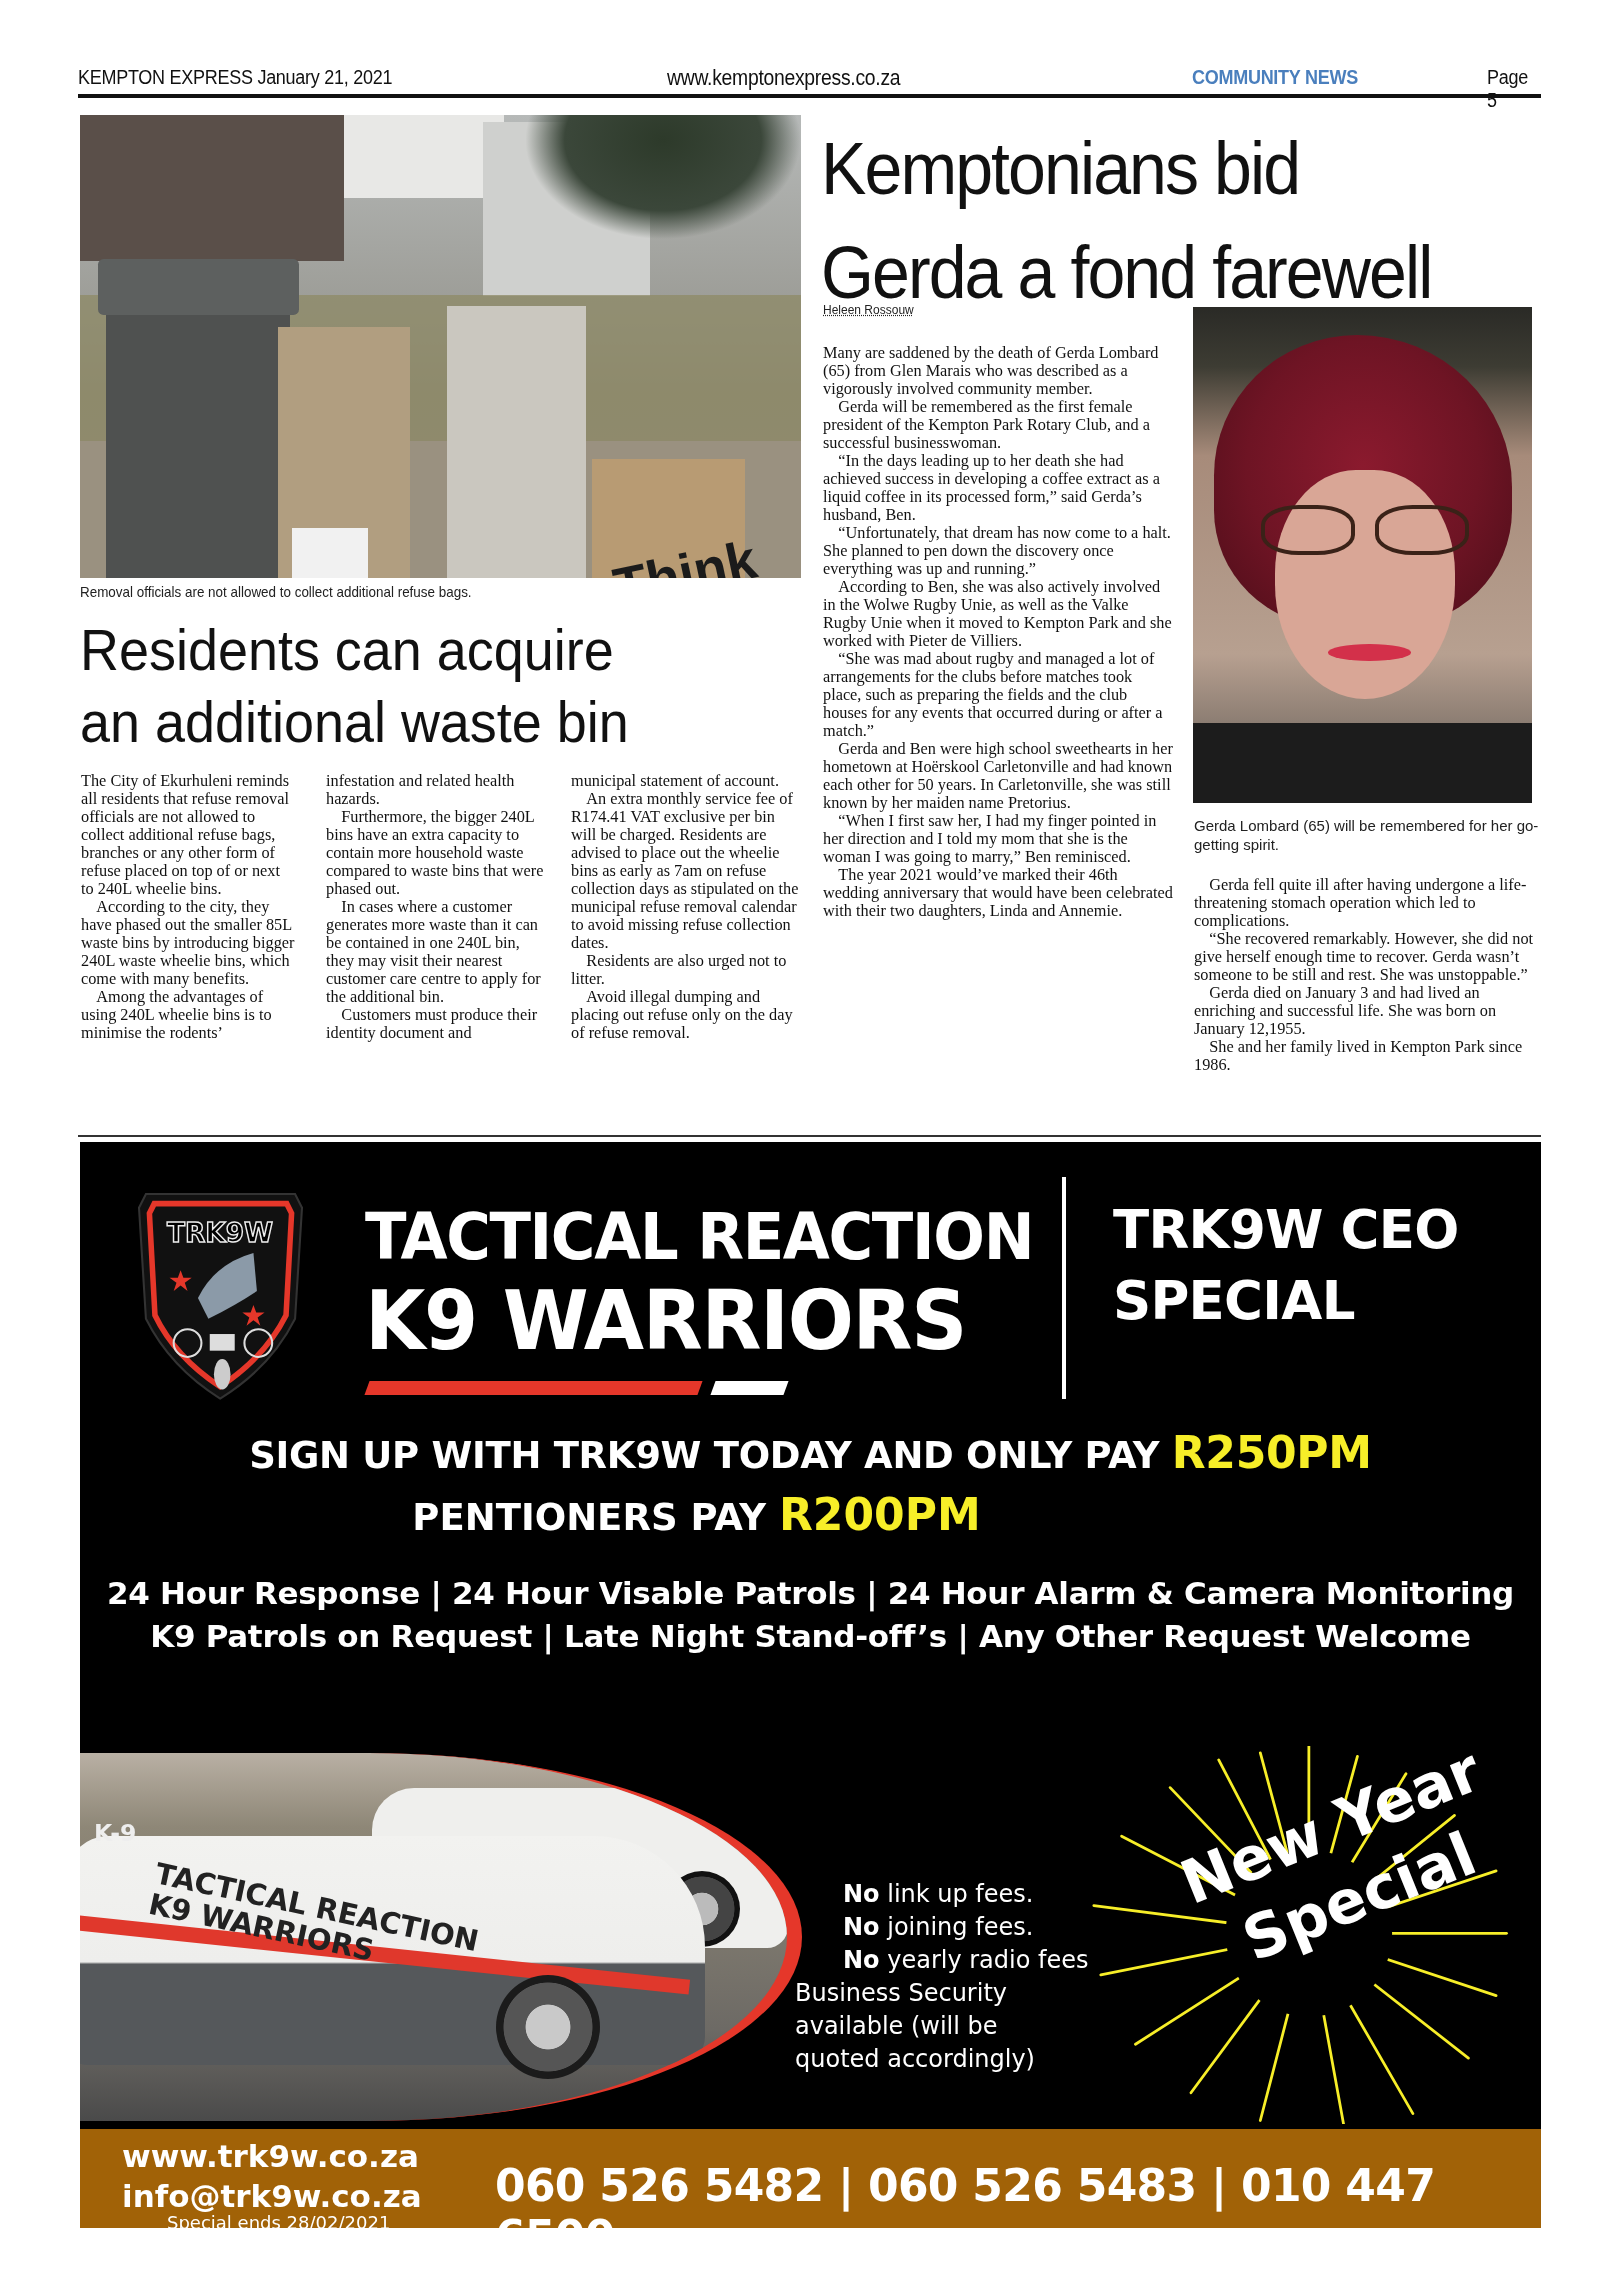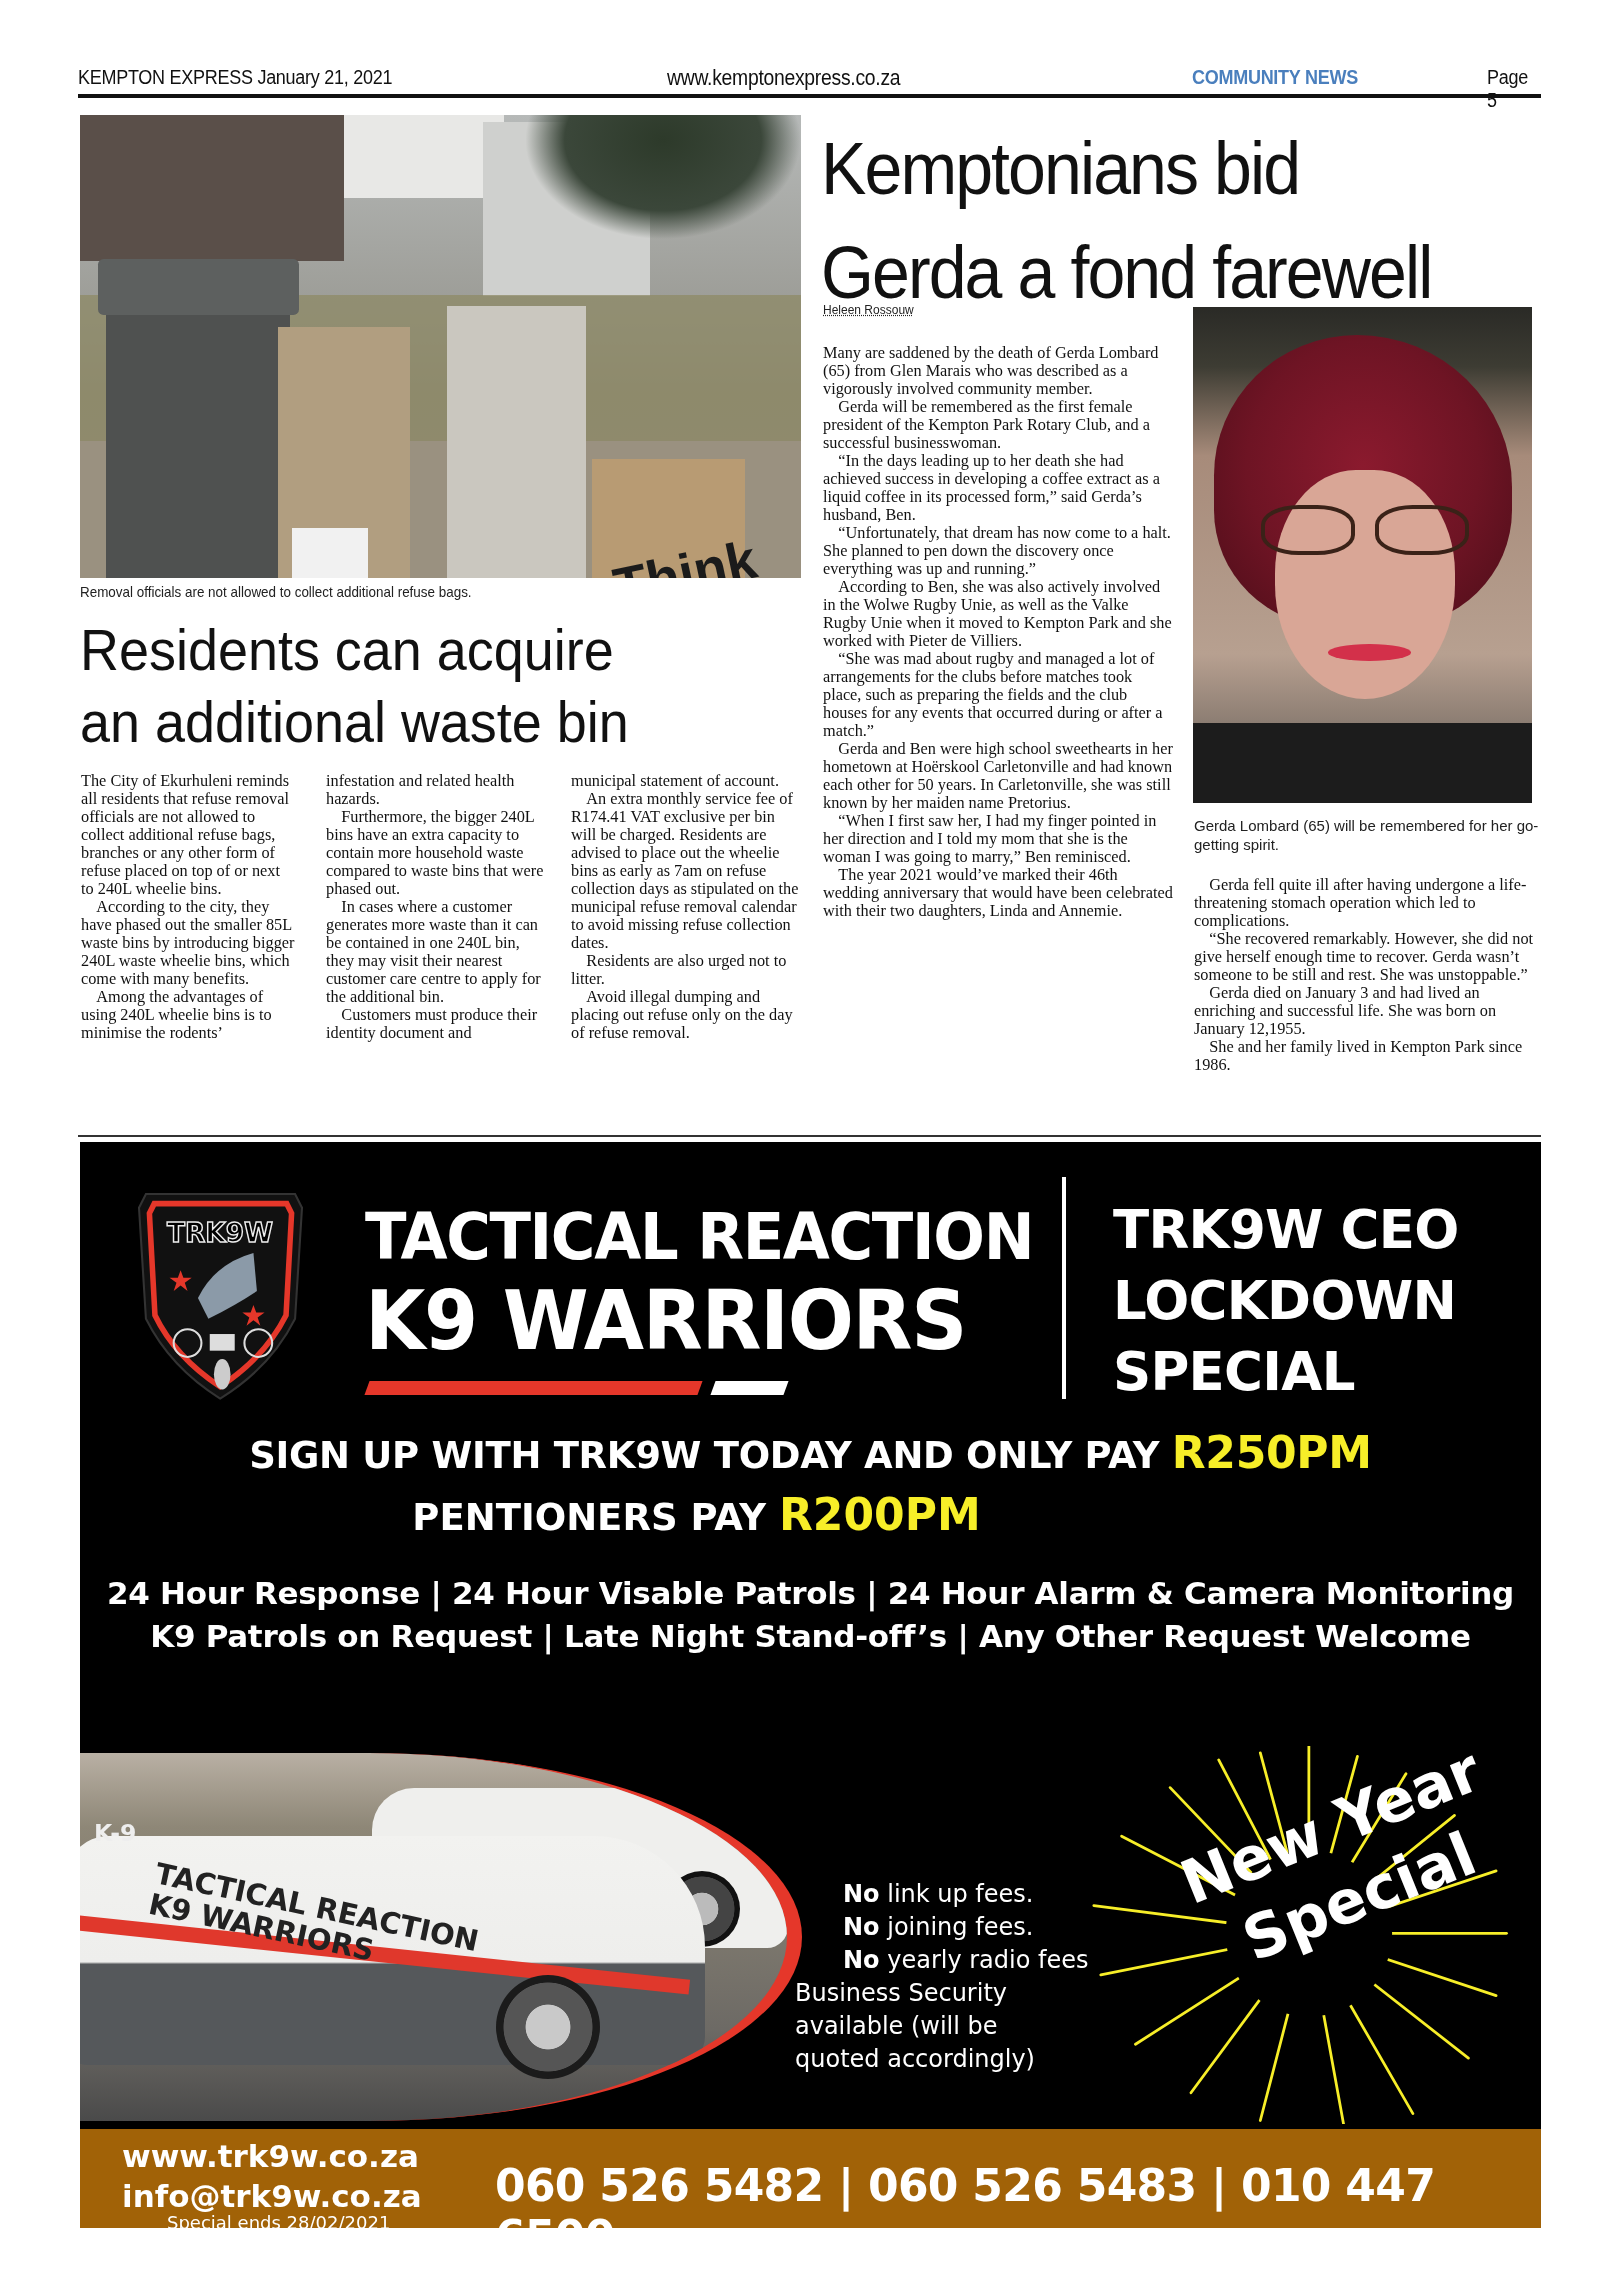--- a/index.html
+++ b/index.html
@@ -211,21 +211,20 @@
 
   <div class="brand-title">
     <span>TACTICAL REACTION</span>
     <span class="t2">K9 WARRIORS</span>
   </div>
   <div class="bar-red"></div>
   <div class="bar-white"></div>
   <div class="vdivider"></div>
   <div class="ceo">
     <span>TRK9W CEO</span>
-    <span>LOCKDOWN</span>
     <span>SPECIAL</span>
   </div>
 
   <div class="line-signup">
     <span>SIGN UP WITH TRK9W TODAY AND ONLY PAY </span><span class="yellow">R250PM</span>
   </div>
   <div class="line-pension">
     <span>PENTIONERS PAY </span><span class="yellow">R200PM</span>
   </div>
   <div class="services">

